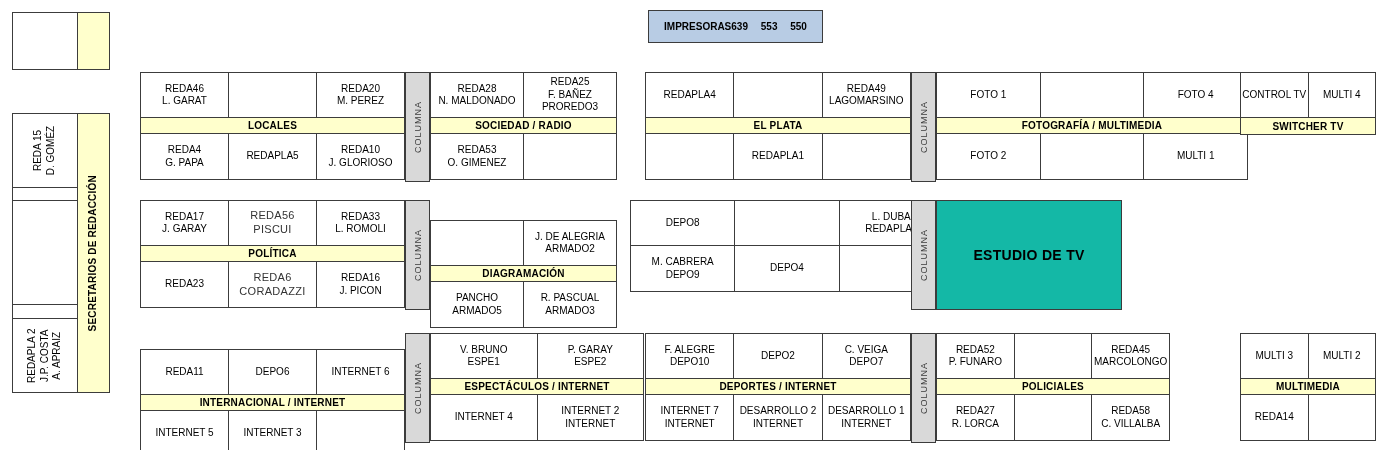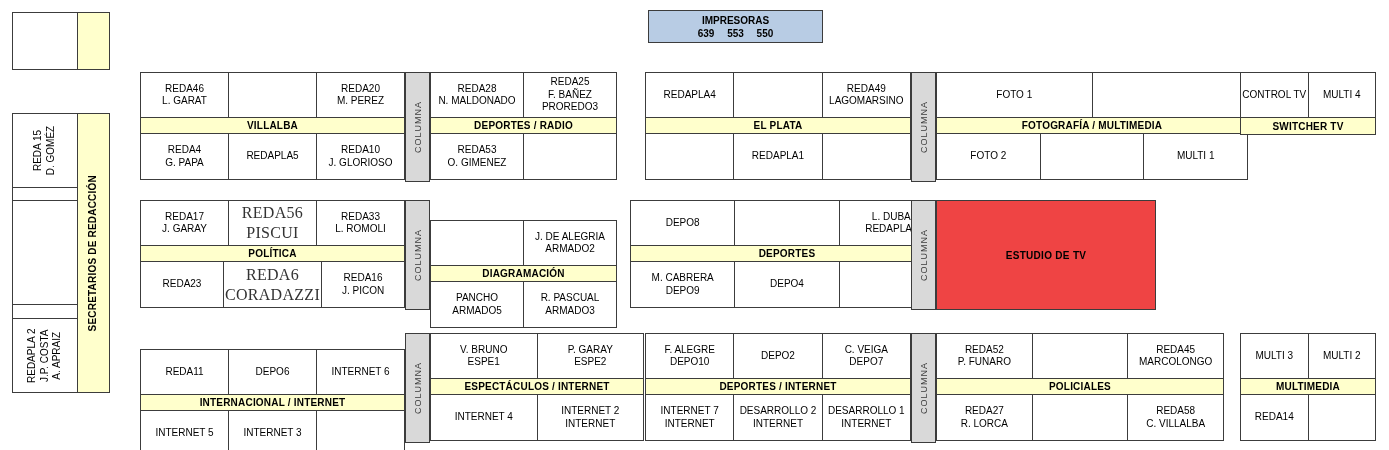--- a/index.html
+++ b/index.html
@@ -5,35 +5,35 @@
   * { margin:0; padding:0; box-sizing:border-box; }
   body { background:#fff; font-family:"Liberation Sans", sans-serif; color:#000; }
   #plan { position:relative; width:1389px; height:450px; background:#fff; overflow:hidden; }
 
   .block { position:absolute; border:1px solid #3c3c3c; background:#fff; }
   .brow { display:flex; height:45px; }
   .brow.top { border-bottom:1px solid #3c3c3c; }
   .bcell { flex:1; display:flex; align-items:center; justify-content:center; text-align:center;
            white-space:pre-line; font-size:10px; line-height:1.25; border-right:1px solid #3c3c3c; padding:1px; }
   .bcell:last-child { border-right:none; }
-  .bcell.alt { font-family:Liberation Serif, serif; font-size:16px; color:#333; letter-spacing:.3px; }
+  .bcell.alt { font-family:Liberation Sans, sans-serif; font-size:11px; color:#333; letter-spacing:.3px; }
   .band { height:16px; background:#ffffcc; border-bottom:1px solid #3c3c3c; display:flex;
           align-items:center; justify-content:center; font-weight:bold; font-size:10px; letter-spacing:.2px; }
   .band.last { border-bottom:none; }
 
   .colstrip { position:absolute; width:25px; height:110px; background:#d9d9d9; border:1px solid #3c3c3c;
               display:flex; align-items:center; justify-content:center; overflow:hidden; }
   .colstrip span { transform:rotate(-90deg); font-size:9px; letter-spacing:1px; color:#3a3a3a; white-space:nowrap; }
 
-  .estudio { position:absolute; left:936px; top:200px; width:220px; height:110px; background:#ef4444;
+  .estudio { position:absolute; left:936px; top:200px; width:186px; height:110px; background:#14b8a6;
              border:1px solid #3c3c3c; display:flex; align-items:center; justify-content:center;
-             font-weight:bold; font-size:10px; letter-spacing:.3px; }
+             font-weight:bold; font-size:14px; letter-spacing:.3px; }
 
   .printers { position:absolute; left:648px; top:10px; width:175px; height:33px; background:#b8cce4;
-              border:1px solid #3c3c3c; display:flex; flex-direction:column; align-items:center;
+              border:1px solid #3c3c3c; display:flex; flex-direction:row; align-items:center;
               justify-content:center; font-weight:bold; font-size:10px; line-height:1.3; }
   .printers .nums { word-spacing:10px; }
 
   .tl-box { position:absolute; left:12px; top:12px; width:98px; height:58px; border:1px solid #3c3c3c; display:flex; }
   .tl-box .white { width:65px; border-right:1px solid #3c3c3c; background:#fff; }
   .tl-box .yellow { flex:1; background:#ffffcc; }
 
   .leftcol { position:absolute; left:12px; top:113px; width:98px; height:280px; border:1px solid #3c3c3c; display:flex; }
   .leftcells { width:65px; border-right:1px solid #3c3c3c; display:flex; flex-direction:column; }
   .lcell { border-bottom:1px solid #3c3c3c; display:flex; align-items:center; justify-content:center; overflow:visible; }
@@ -80,21 +80,21 @@
   </div>
 
   <div class="block" style="left:140px; top:72px; width:265px;">
     <div class="brow top">
       <div class="bcell">REDA46
 L. GARAT</div>
       <div class="bcell"></div>
       <div class="bcell">REDA20
 M. PEREZ</div>
     </div>
-    <div class="band">VILLALBA</div>
+    <div class="band">LOCALES</div>
     <div class="brow bottom">
       <div class="bcell">REDA4
 G. PAPA</div>
       <div class="bcell">REDAPLA5</div>
       <div class="bcell">REDA10
 J. GLORIOSO</div>
     </div>
   </div>
 
   <div class="colstrip" style="left:405px; top:72px;">
@@ -102,21 +102,21 @@
   </div>
 
   <div class="block" style="left:430px; top:72px; width:187px;">
     <div class="brow top">
       <div class="bcell">REDA28
 N. MALDONADO</div>
       <div class="bcell">REDA25
 F. BAÑEZ
 PROREDO3</div>
     </div>
-    <div class="band">DEPORTES / RADIO</div>
+    <div class="band">SOCIEDAD / RADIO</div>
     <div class="brow bottom">
       <div class="bcell">REDA53
 O. GIMENEZ</div>
       <div class="bcell"></div>
     </div>
   </div>
 
   <div class="block" style="left:645px; top:72px; width:266px;">
     <div class="brow top">
       <div class="bcell">REDAPLA4</div>
@@ -133,20 +133,21 @@
   </div>
 
   <div class="colstrip" style="left:911px; top:72px;">
     <span>COLUMNA</span>
   </div>
 
   <div class="block" style="left:936px; top:72px; width:312px;">
     <div class="brow top">
       <div class="bcell">FOTO 1</div>
       <div class="bcell"></div>
+      <div class="bcell">FOTO 4</div>
     </div>
     <div class="band">FOTOGRAFÍA / MULTIMEDIA</div>
     <div class="brow bottom">
       <div class="bcell">FOTO 2</div>
       <div class="bcell"></div>
       <div class="bcell">MULTI 1</div>
     </div>
   </div>
 
   <div class="block" style="left:1240px; top:72px; width:136px;">
@@ -195,21 +196,20 @@
     </div>
   </div>
 
   <div class="block" style="left:630px; top:200px; width:314px;">
     <div class="brow top">
       <div class="bcell">DEPO8</div>
       <div class="bcell"></div>
       <div class="bcell">L. DUBA
 REDAPLA3</div>
     </div>
-    <div class="band">DEPORTES</div>
     <div class="brow bottom">
       <div class="bcell">M. CABRERA
 DEPO9</div>
       <div class="bcell">DEPO4</div>
       <div class="bcell"></div>
     </div>
   </div>
 
   <div class="colstrip" style="left:911px; top:200px;">
     <span>COLUMNA</span>
@@ -266,21 +266,21 @@
 INTERNET</div>
       <div class="bcell">DESARROLLO 1
 INTERNET</div>
     </div>
   </div>
 
   <div class="colstrip" style="left:911px; top:333px;">
     <span>COLUMNA</span>
   </div>
 
-  <div class="block" style="left:936px; top:333px; width:288px;">
+  <div class="block" style="left:936px; top:333px; width:234px;">
     <div class="brow top">
       <div class="bcell">REDA52
 P. FUNARO</div>
       <div class="bcell"></div>
       <div class="bcell">REDA45
 MARCOLONGO</div>
     </div>
     <div class="band">POLICIALES</div>
     <div class="brow bottom">
       <div class="bcell">REDA27

